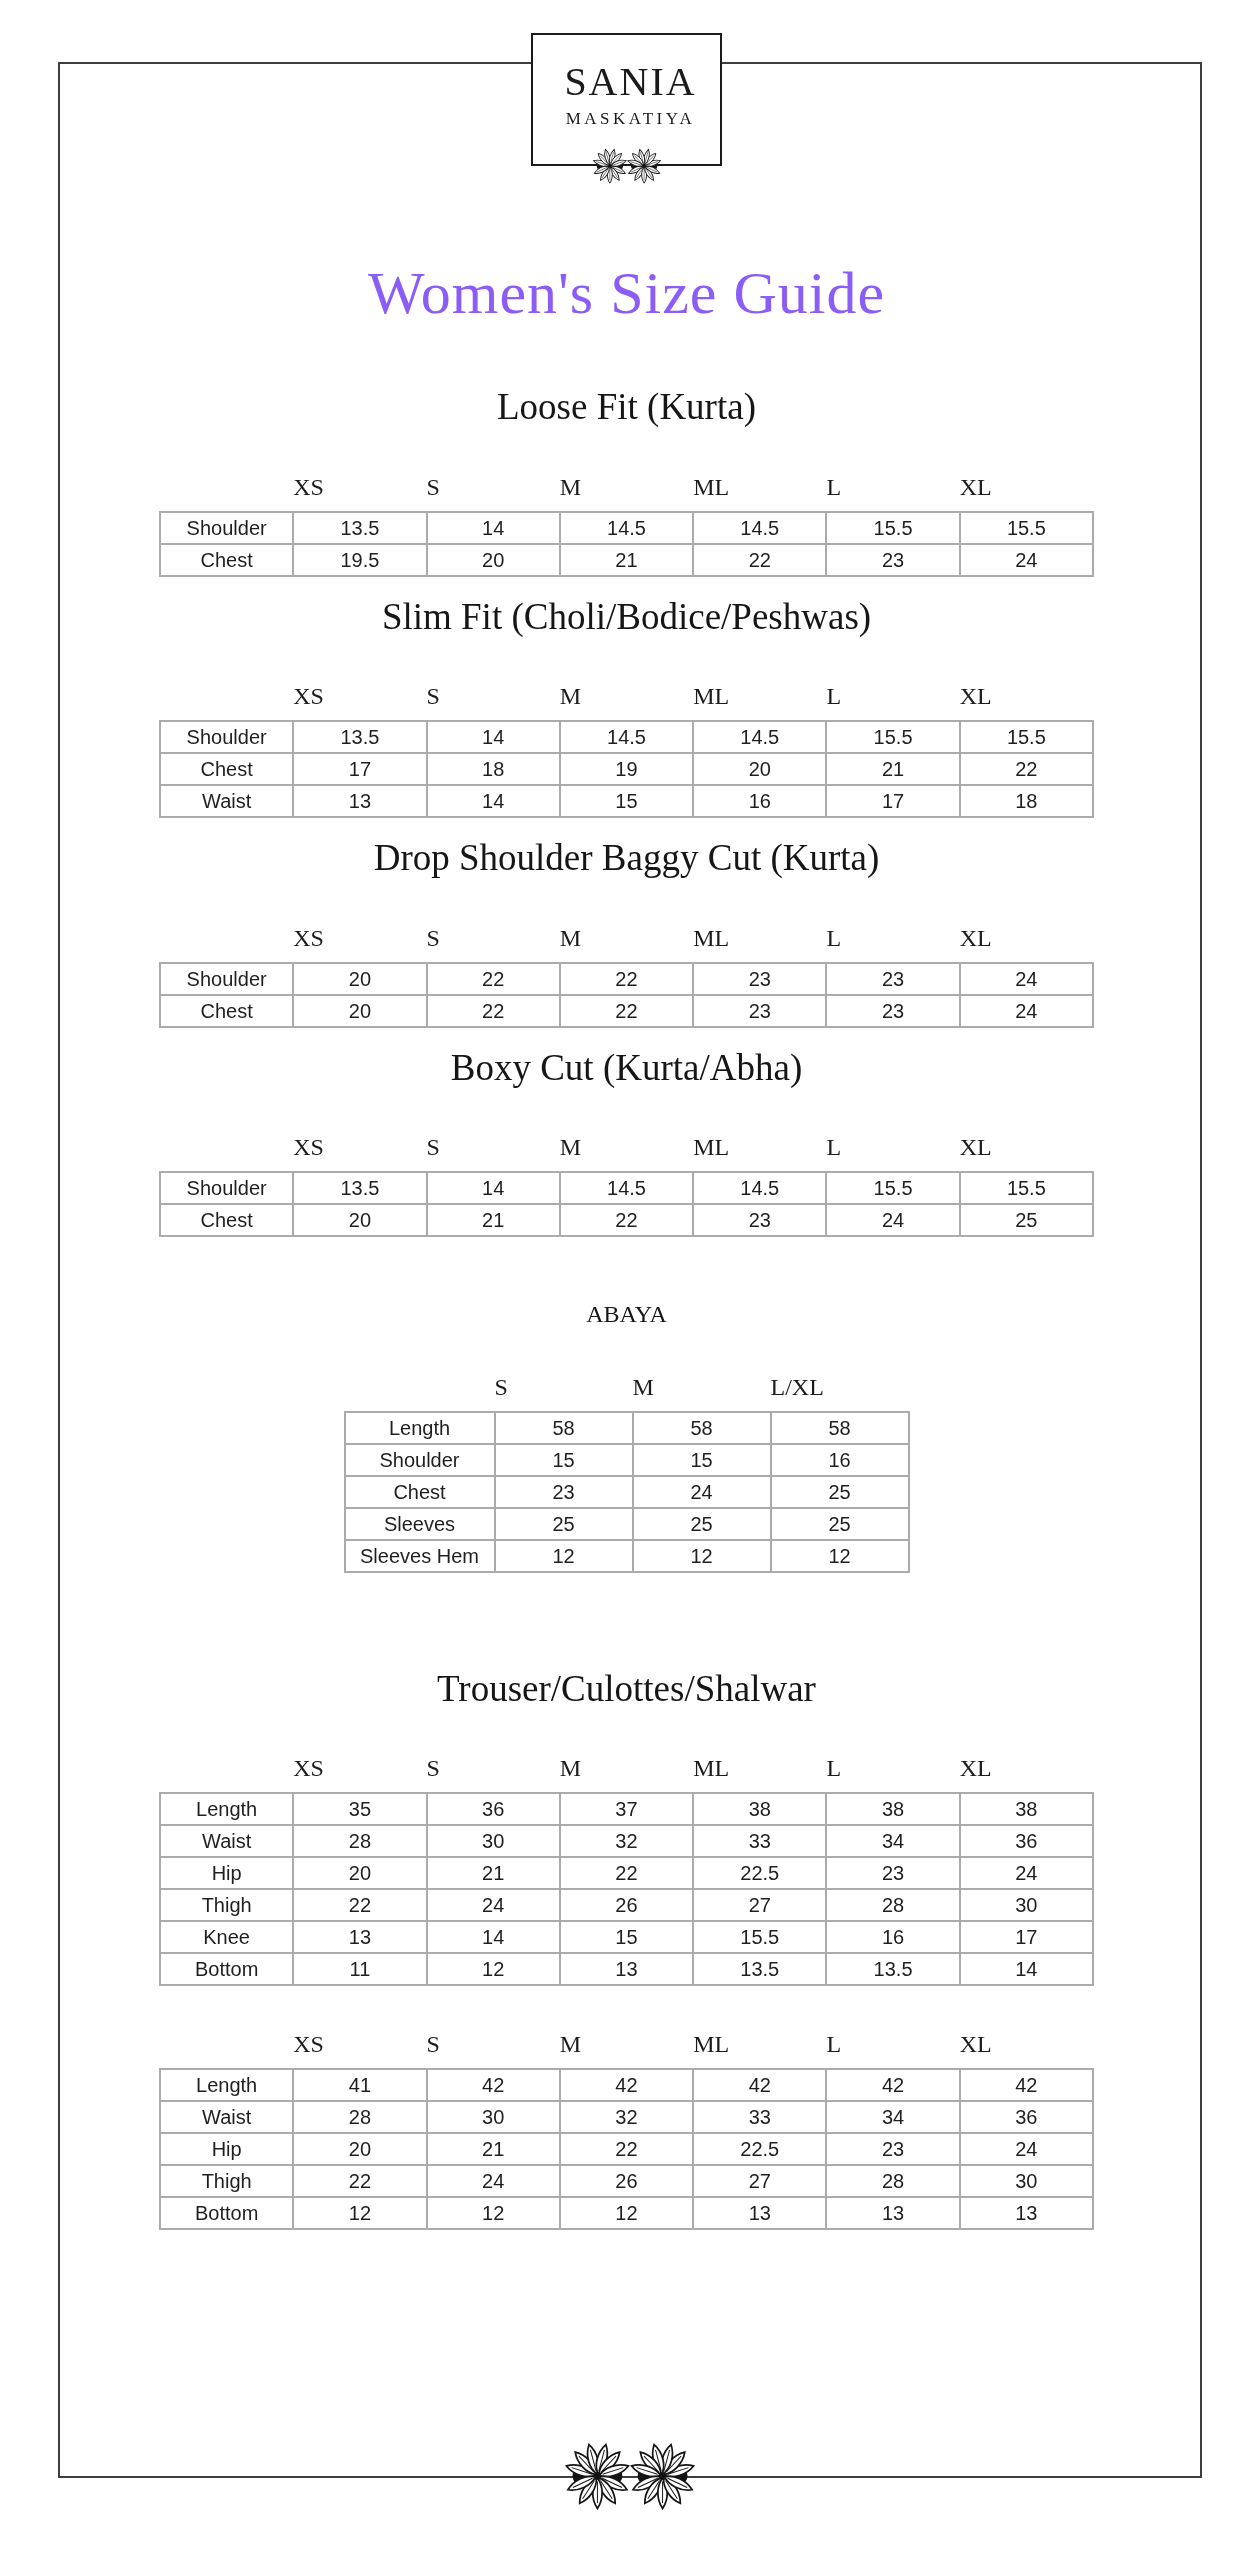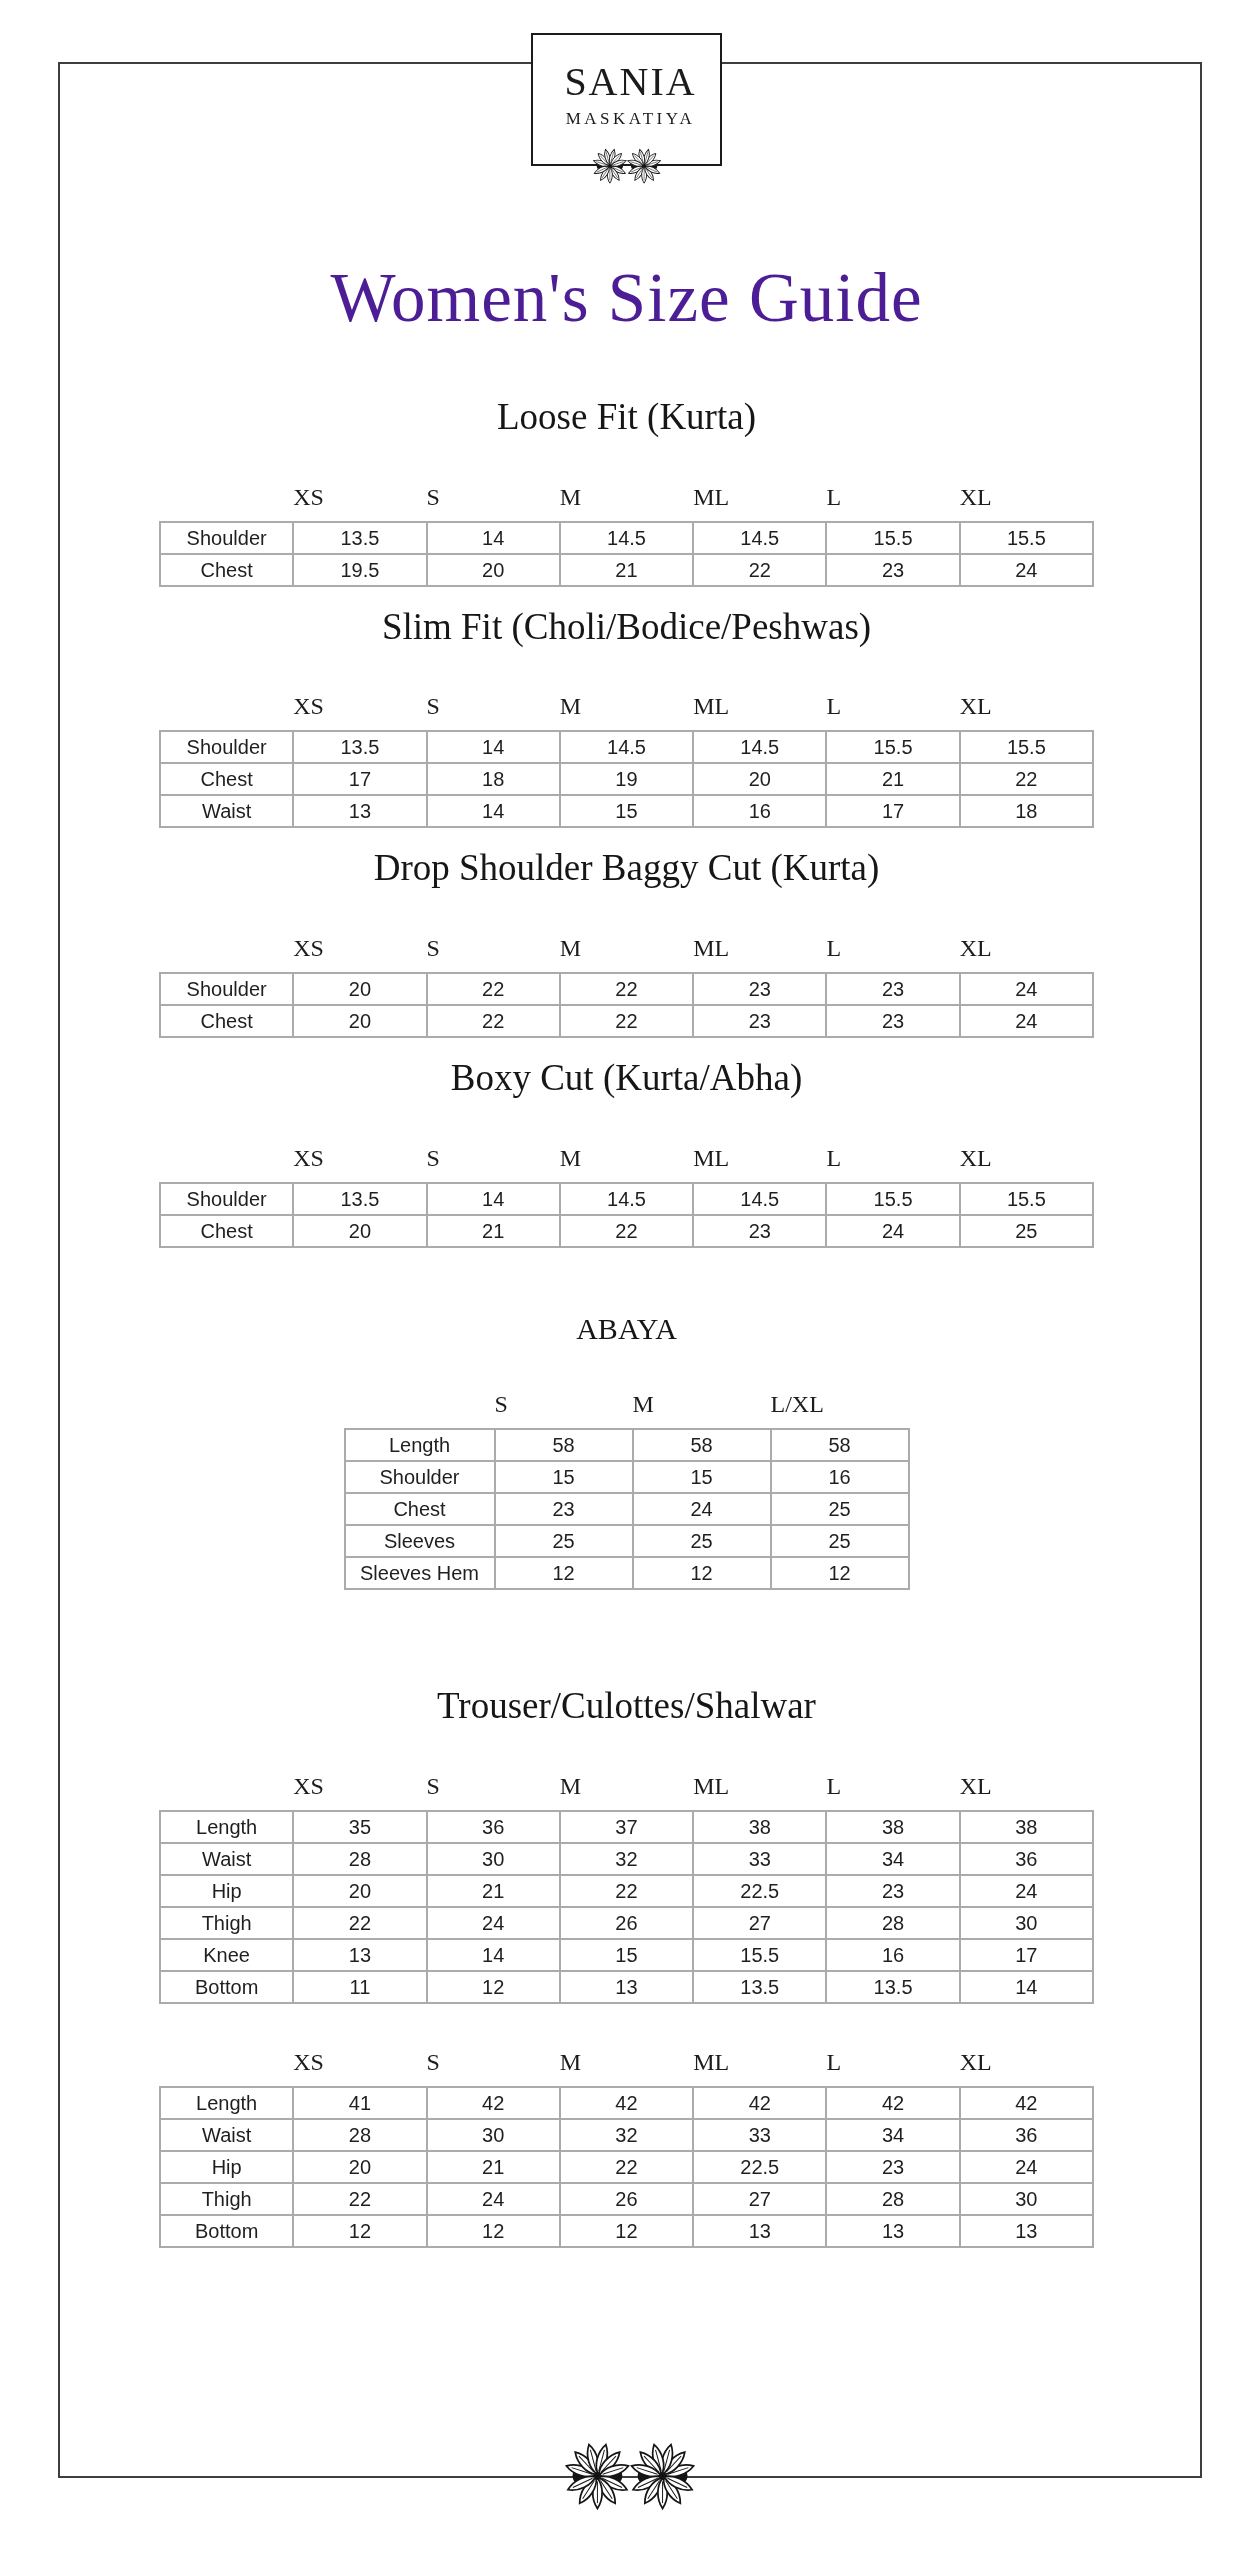--- a/index.html
+++ b/index.html
@@ -22,34 +22,34 @@
     margin-top:26px;line-height:1.05;
   }
   .logo-sub{
     font-family:"Liberation Serif","DejaVu Serif",serif;font-size:17px;letter-spacing:3.5px;
     margin-top:6px;
   }
   .logo-laurel{position:absolute;left:50%;bottom:-21px;transform:translateX(-50%);width:80px;height:38px;}
   
   h1.page-title{
     font-family:"Liberation Serif","DejaVu Serif",serif;font-weight:400;
-    font-size:69px;line-height:1.15;letter-spacing:1px;text-align:center;
-    margin:93px 0 0 0;color:#4c1d95;
+    font-size:60px;line-height:1.15;letter-spacing:1px;text-align:center;
+    margin:93px 0 0 0;color:#8b5cf6;
   }
   
   .size-section{margin-top:19px;}
   .size-section:first-child{margin-top:58px;}
   #sec-abaya{margin-top:64px;}
   #sec-trouser{margin-top:95px;}
   #sec-wide-leg{margin-top:24px;}
   .size-section h2{
     font-family:"Liberation Serif","DejaVu Serif",serif;font-weight:400;
     font-size:37px;line-height:1.15;text-align:center;margin:0;color:#161616;
   }
-  #sec-abaya h2{font-size:30px;}
+  #sec-abaya h2{font-size:24px;}
   table.size-table{
     border-collapse:collapse;table-layout:fixed;margin:44px auto 0;width:935px;
   }
   table.size-table.narrow{width:564px;}
   table.size-table thead th{
     font-family:"Liberation Serif","DejaVu Serif",serif;font-weight:400;font-size:24px;
     color:#1c1c1c;border:none;padding:0 0 10px 0;height:28px;vertical-align:bottom;text-align:left;
   }
   table.size-table tbody td{
     border:2px solid var(--table-border,#ababab);

